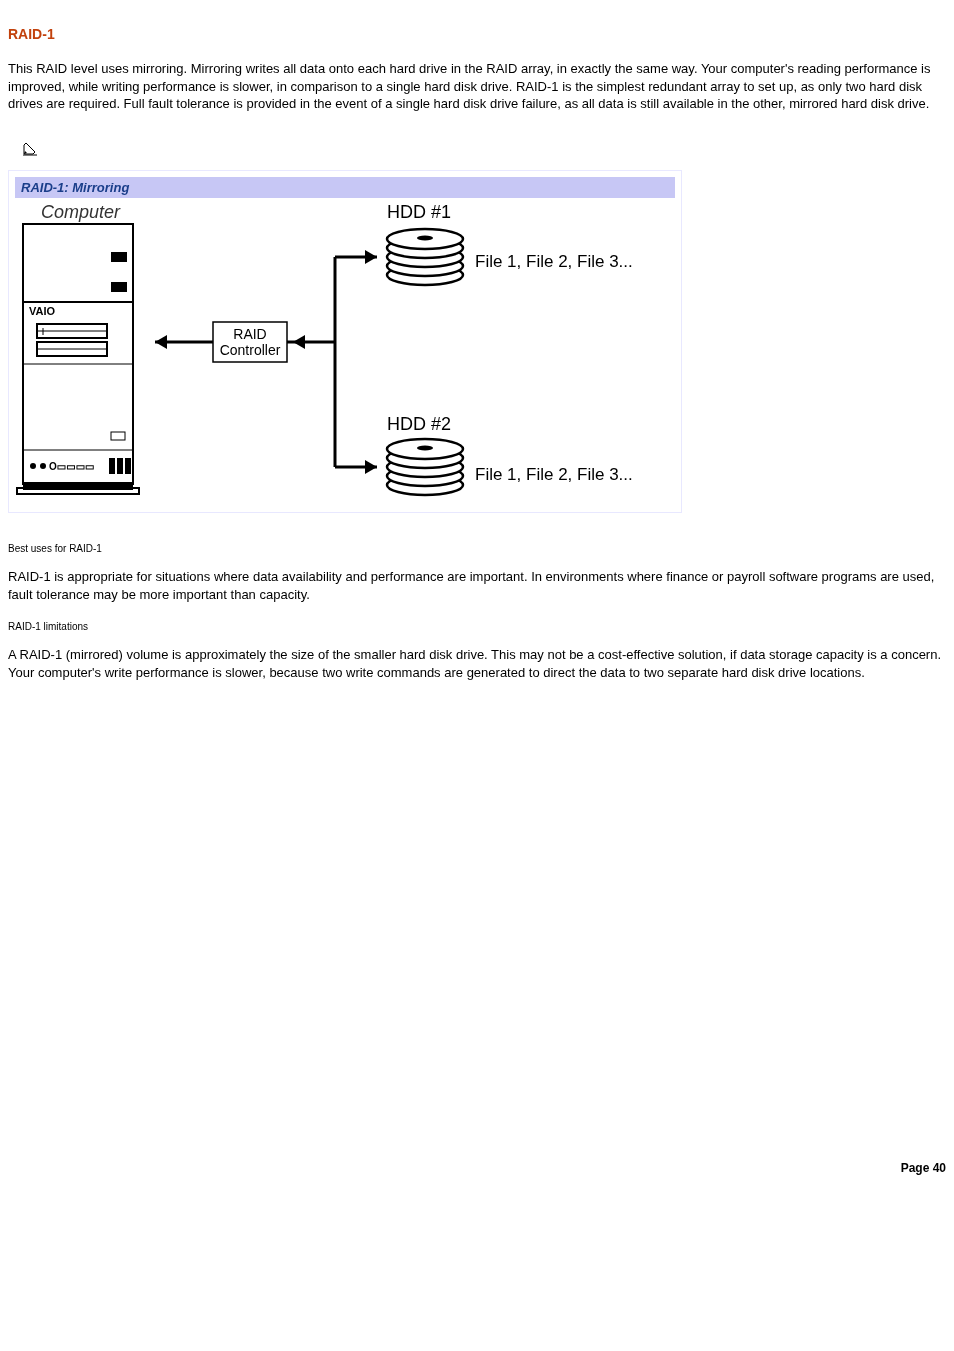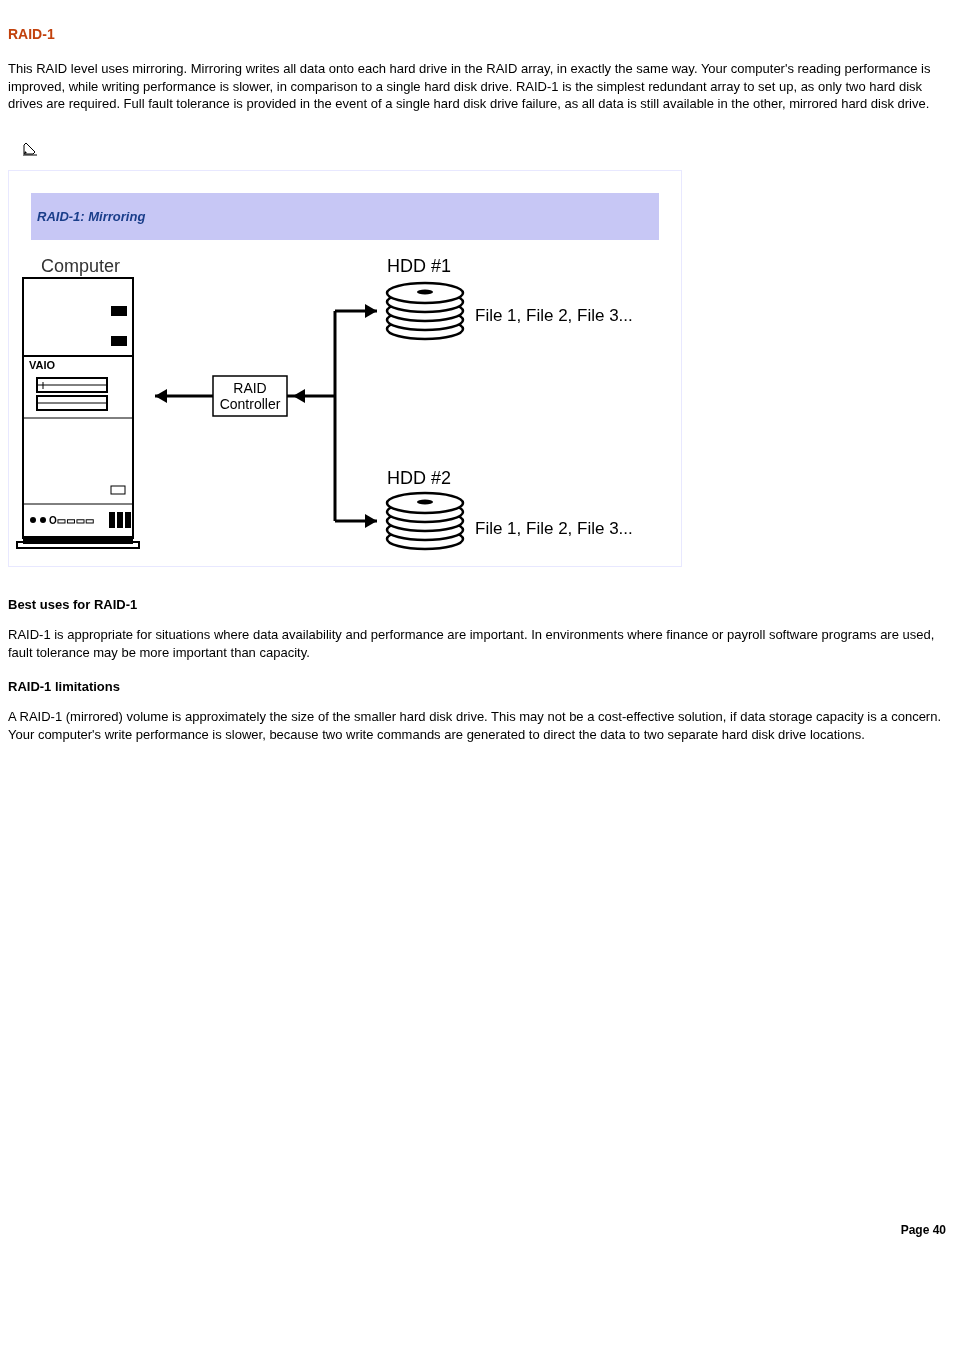--- a/index.html
+++ b/index.html
@@ -31,42 +31,42 @@
     height: 14px;
     vertical-align: -2px;
     margin-left: 14px;
     margin-right: 2px;
   }
   .figure-title {
     background: #c7c7f5;
     color: #1a3e8a;
     font-style: italic;
     font-weight: bold;
-    padding: 16px 6px;
+    padding: 3px 6px;
     font-size: 13px;
-    margin: 16px;
+    margin: 0;
   }
   .figure-box {
     border: 1px solid #e8e8ff;
     padding: 6px 6px 10px 6px;
     margin-bottom: 30px;
     width: 660px;
   }
   .diagram {
     font-family: Arial, Helvetica, sans-serif;
     font-size: 18px;
     color: #000;
     position: relative;
     height: 300px;
     margin-top: 4px;
   }
   .d-label { position: absolute; }
   .subhead {
-    font-weight: bold;
-    font-size: 13px;
+    font-weight: normal;
+    font-size: 10px;
     margin: 14px 0 14px 0;
   }
   .page-number {
     text-align: right;
     font-weight: bold;
     font-size: 12px;
     margin-top: 480px;
     padding-bottom: 8px;
   }
   svg { display: block; }
@@ -85,21 +85,21 @@
       <path d="M2 12 L5 11 L3 9 Z" fill="#000"></path>
       <line x1="1" y1="13" x2="15" y2="13" stroke="#000" stroke-width="1"></line>
     </svg>
   </span>
 </div>
 
 <div class="figure-box">
   <div class="figure-title">RAID-1: Mirroring</div>
   <div class="diagram">
 
-    <div class="d-label" style="left:26px; top:0px; color:#333;">Computer</div>
+    <div class="d-label" style="left:26px; top:0px; color:#333;font-style:italic;">Computer</div>
     <div class="d-label" style="left:372px; top:0px;">HDD #1</div>
     <div class="d-label" style="left:460px; top:50px; font-size:17px;">File 1, File 2, File 3...</div>
     <div class="d-label" style="left:372px; top:212px;">HDD #2</div>
     <div class="d-label" style="left:460px; top:263px; font-size:17px;">File 1, File 2, File 3...</div>
 
     <svg width="660" height="300" style="position:absolute; left:0; top:0;">
 
       <rect x="8" y="22" width="110" height="260" fill="none" stroke="#000" stroke-width="2"></rect>
       <rect x="8" y="280" width="110" height="8" fill="#000"></rect>
       <rect x="2" y="286" width="122" height="6" fill="none" stroke="#000" stroke-width="2"></rect>

